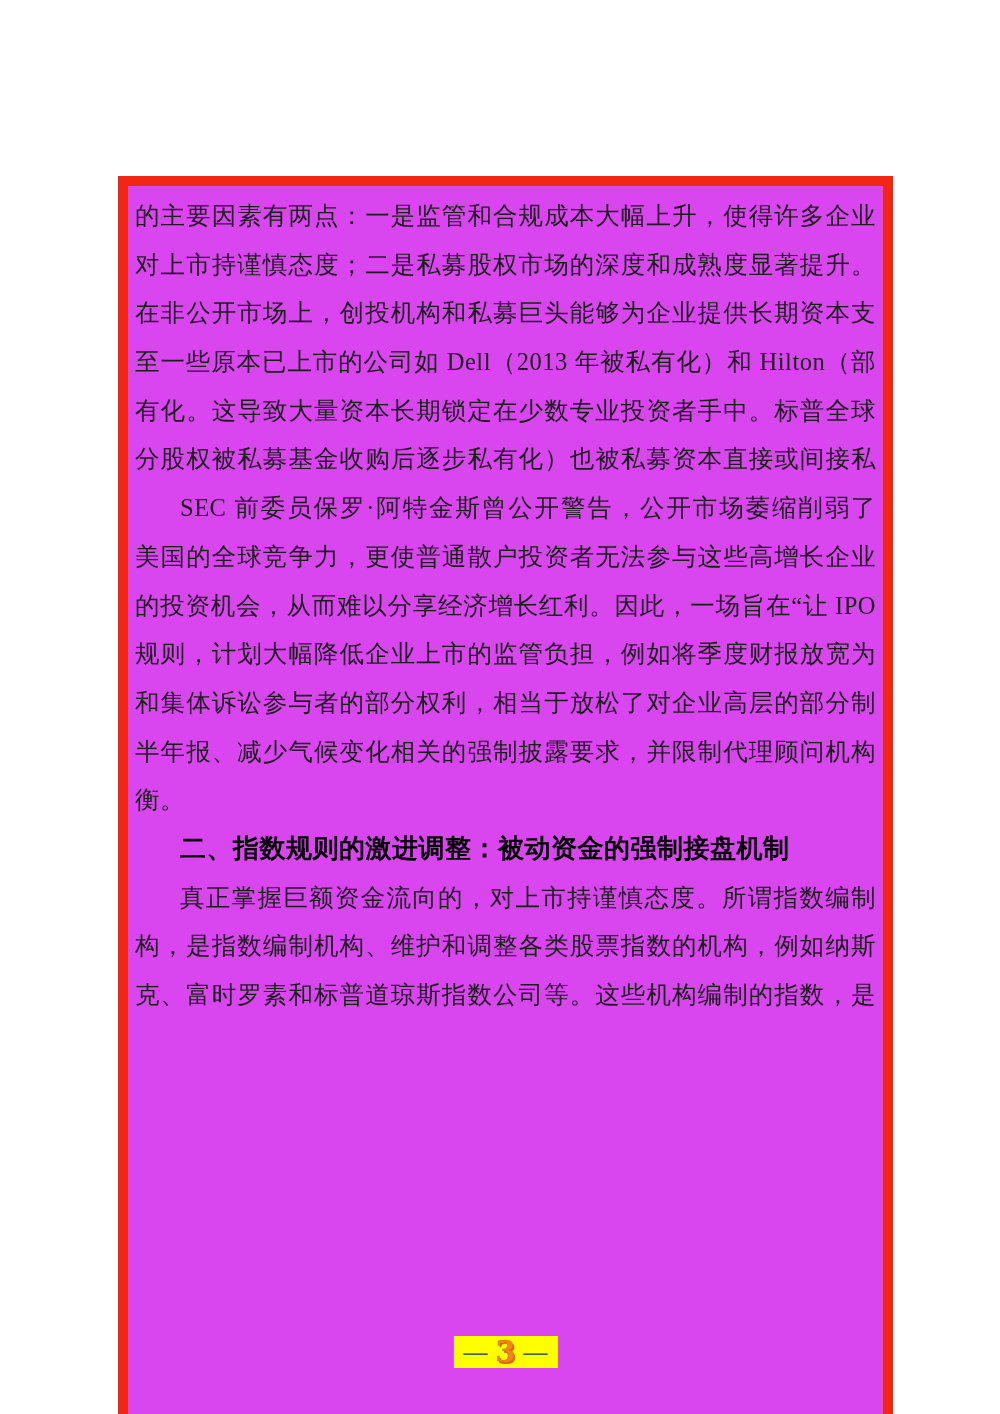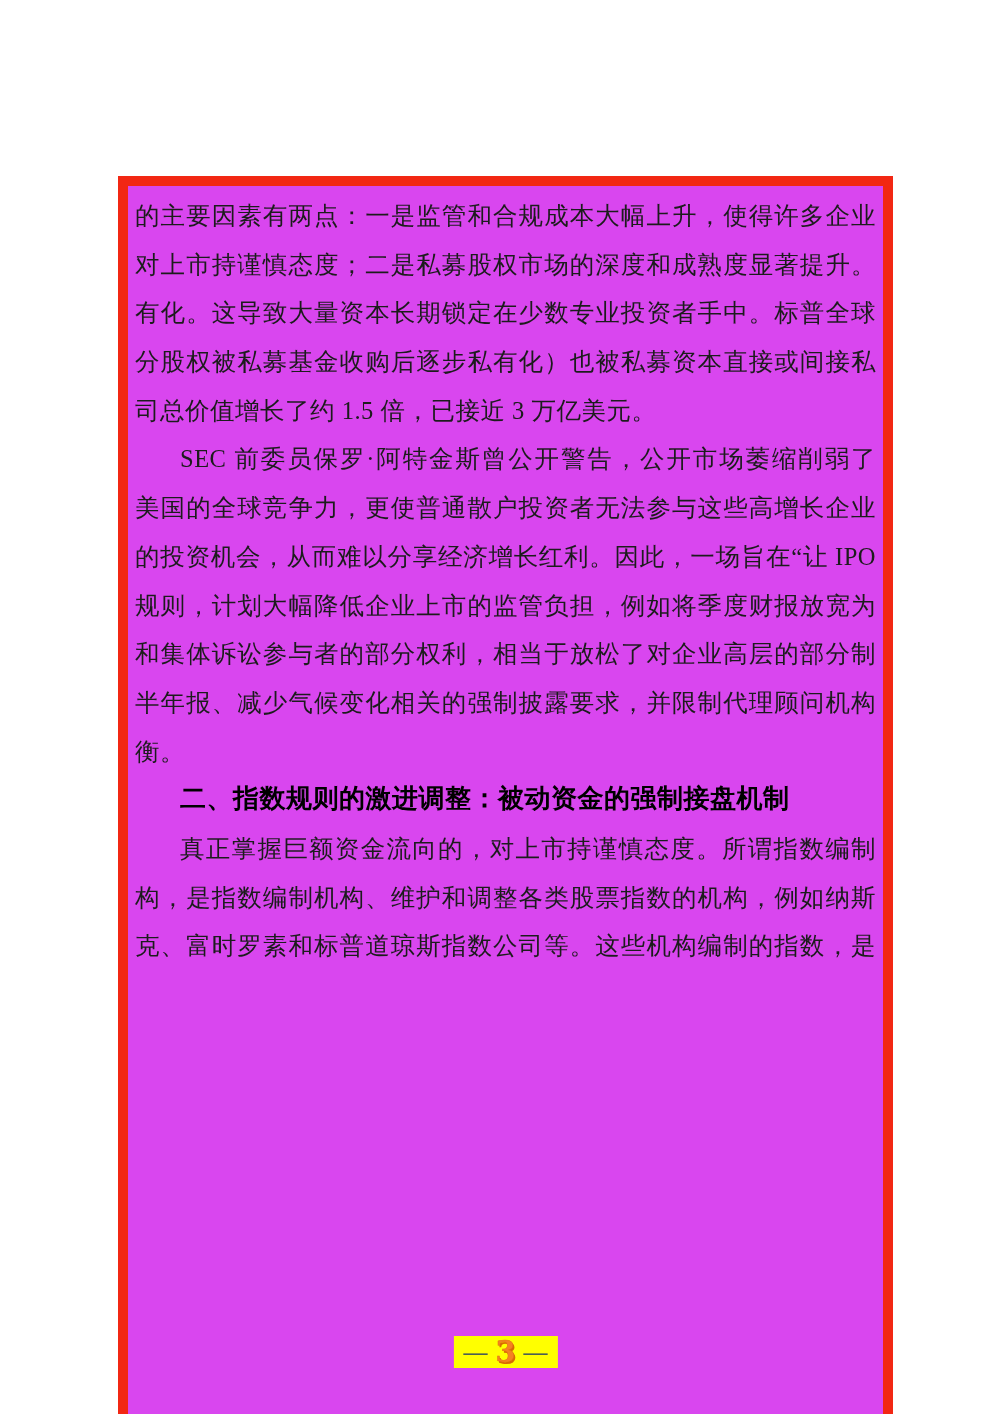--- a/index.html
+++ b/index.html
@@ -49,21 +49,21 @@
     letter-spacing: 0.5px;
   }
   .line.fill {
     text-align: justify;
     text-align-last: justify;
   }
   .line.indent {
     text-indent: 45px;
   }
   .heading {
-    font-family: Liberation Mono, monospace;
+    font-family: Liberation Serif, serif;
     font-weight: bold;
     font-size: 26px;
     line-height: 48.7px;
     height: 48.7px;
     text-indent: 45px;
     color: #000000;
     letter-spacing: 0.5px;
   }
   .footer {
     position: absolute;
@@ -95,23 +95,24 @@
 </style>
 </head>
 <body>
 
 <div class="page">
   <div class="frame">
     <div class="content">
         <div class="paragraph">
           <div class="line fill">的主要因素有两点：一是监管和合规成本大幅上升，使得许多企业</div>
           <div class="line fill">对上市持谨慎态度；二是私募股权市场的深度和成熟度显著提升。</div>
+          <div class="line fill">在非公开市场上，创投机构和私募巨头能够为企业提供长期资本支</div>
+          <div class="line fill">至一些原本已上市的公司如 Dell（2013 年被私有化）和 Hilton（部</div>
           <div class="line fill">有化。这导致大量资本长期锁定在少数专业投资者手中。标普全球</div>
           <div class="line fill">分股权被私募基金收购后逐步私有化）也被私募资本直接或间接私</div>
-          <div class="line">司总价值增长了约 1.5 倍，已接近 3 万亿美元。</div>
         </div>
         <div class="paragraph">
           <div class="line fill indent">SEC 前委员保罗·阿特金斯曾公开警告，公开市场萎缩削弱了</div>
           <div class="line fill">美国的全球竞争力，更使普通散户投资者无法参与这些高增长企业</div>
           <div class="line fill">的投资机会，从而难以分享经济增长红利。因此，一场旨在“让 IPO</div>
           <div class="line fill">规则，计划大幅降低企业上市的监管负担，例如将季度财报放宽为</div>
           <div class="line fill">和集体诉讼参与者的部分权利，相当于放松了对企业高层的部分制</div>
           <div class="line fill">半年报、减少气候变化相关的强制披露要求，并限制代理顾问机构</div>
           <div class="line">衡。</div>
         </div>

